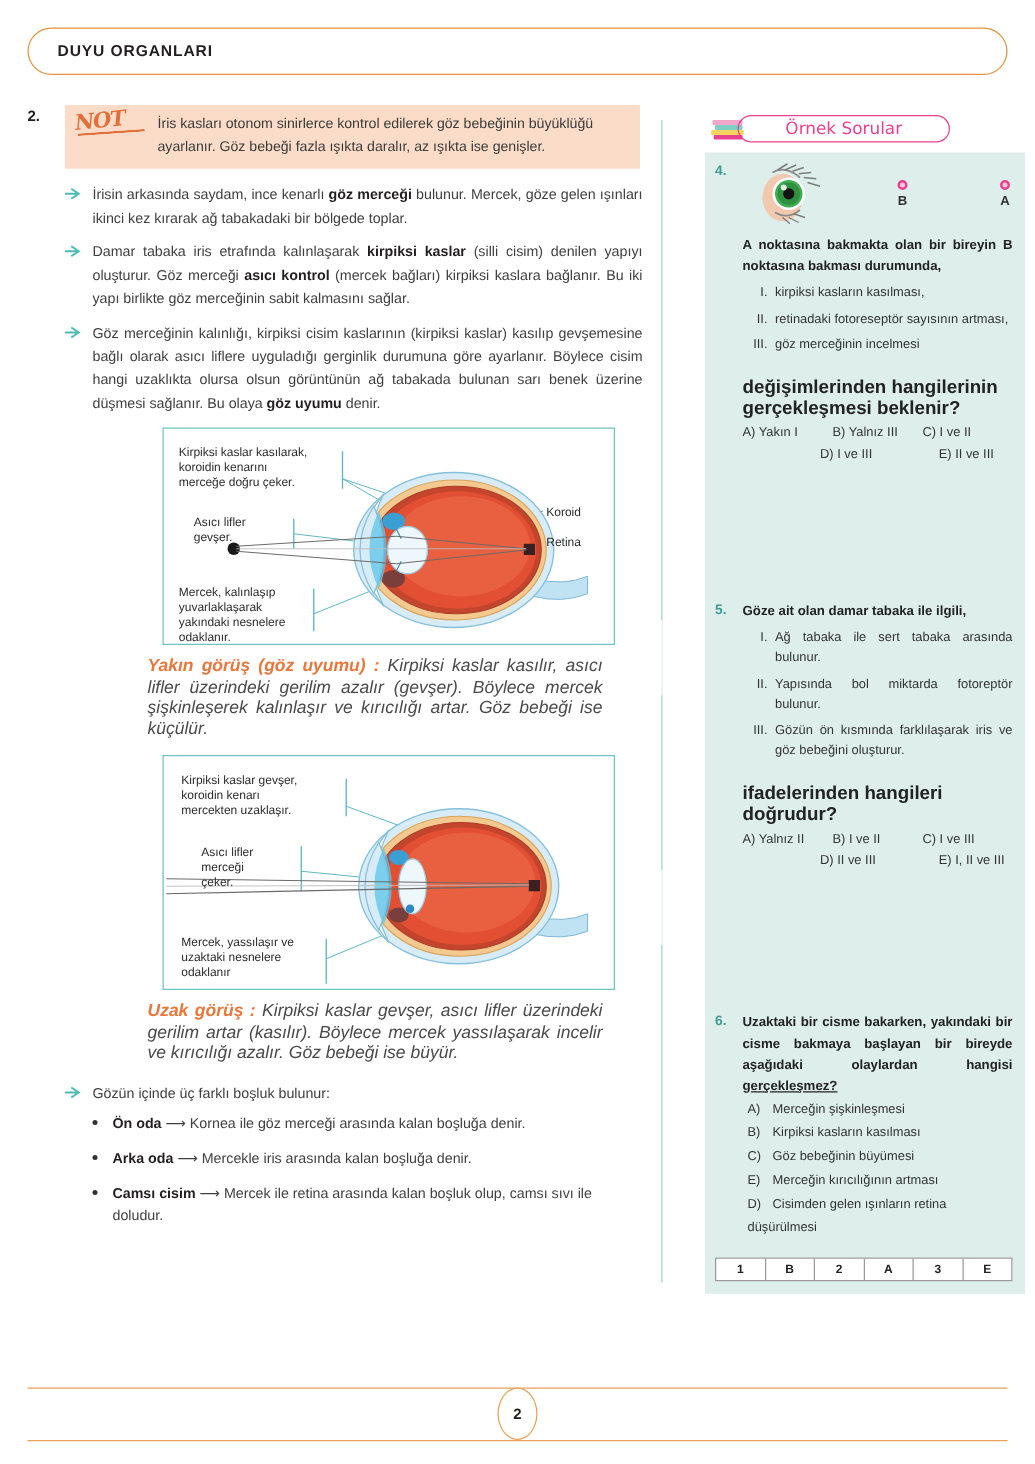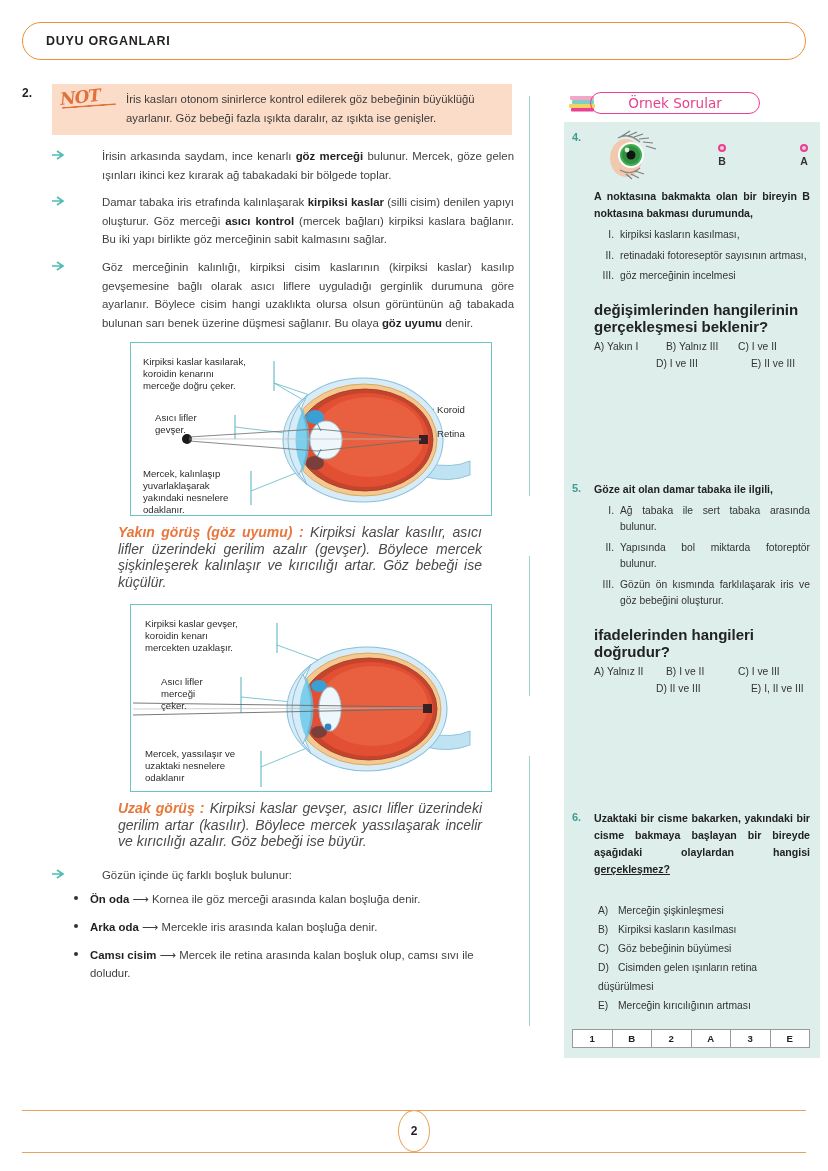--- a/index.html
+++ b/index.html
@@ -124,21 +124,20 @@
 
   
   .bullets {
     margin-left: 30px;
     margin-top: 12px;
     width: 462px;
   }
   .bullet {
     display: flex;
     margin-bottom: 9px;
-    gap: 28px;
   }
   .arrow-icon {
     flex: 0 0 auto;
     width: 22px;
     padding-top: 3px;
   }
   .arrow-icon svg { display: block; }
   .bullet-text {
     font-size: 11.4px;
     line-height: 18.6px;
@@ -283,21 +282,21 @@
   .opts-row {
     display: flex;
     font-size: 10.3px;
     color: #333;
     margin-top: 6px;
   }
   .opts-row.r1 > div { width: 33.33%; }
   .opts-row.r2 { padding-left: 26px; }
   .opts-row.r2 > div { width: 40%; padding-left: 36px; }
 
-  .opts-col { margin-top: 23px; }
+  .opts-col { margin-top: 0; }
   .opt-line {
     font-size: 10.3px;
     line-height: 19px;
     color: #333;
     padding-left: 4px;
   }
   .opt-line em { font-style: normal; display: inline-block; width: 20px; }
 
   .eye-row {
     position: relative;
@@ -682,22 +681,22 @@
     <div style="height:112px;"></div>
 
     <div class="qblock">
       <div class="qnum">6.</div>
       <div class="qbody">
         <div class="qstem"><span>Uzaktaki bir cisme bakarken, yakındaki bir cisme bakmaya başlayan bir bireyde aşağıdaki olaylardan hangisi </span><u>gerçekleşmez?</u></div>
         <div class="opts-col">
           <div class="opt-line"><em>A)</em><span>Merceğin şişkinleşmesi</span></div>
           <div class="opt-line"><em>B)</em><span>Kirpiksi kasların kasılması</span></div>
           <div class="opt-line"><em>C)</em><span>Göz bebeğinin büyümesi</span></div>
+          <div class="opt-line"><em>E)</em><span>Merceğin kırıcılığının artması</span></div>
           <div class="opt-line"><em>D)</em><span>Cisimden gelen ışınların retina düşürülmesi</span></div>
-          <div class="opt-line"><em>E)</em><span>Merceğin kırıcılığının artması</span></div>
         </div>
       </div>
     </div>
 
     <div class="answer-table">
       <div class="cell">1</div>
       <div class="cell">B</div>
       <div class="cell">2</div>
       <div class="cell">A</div>
       <div class="cell">3</div>

